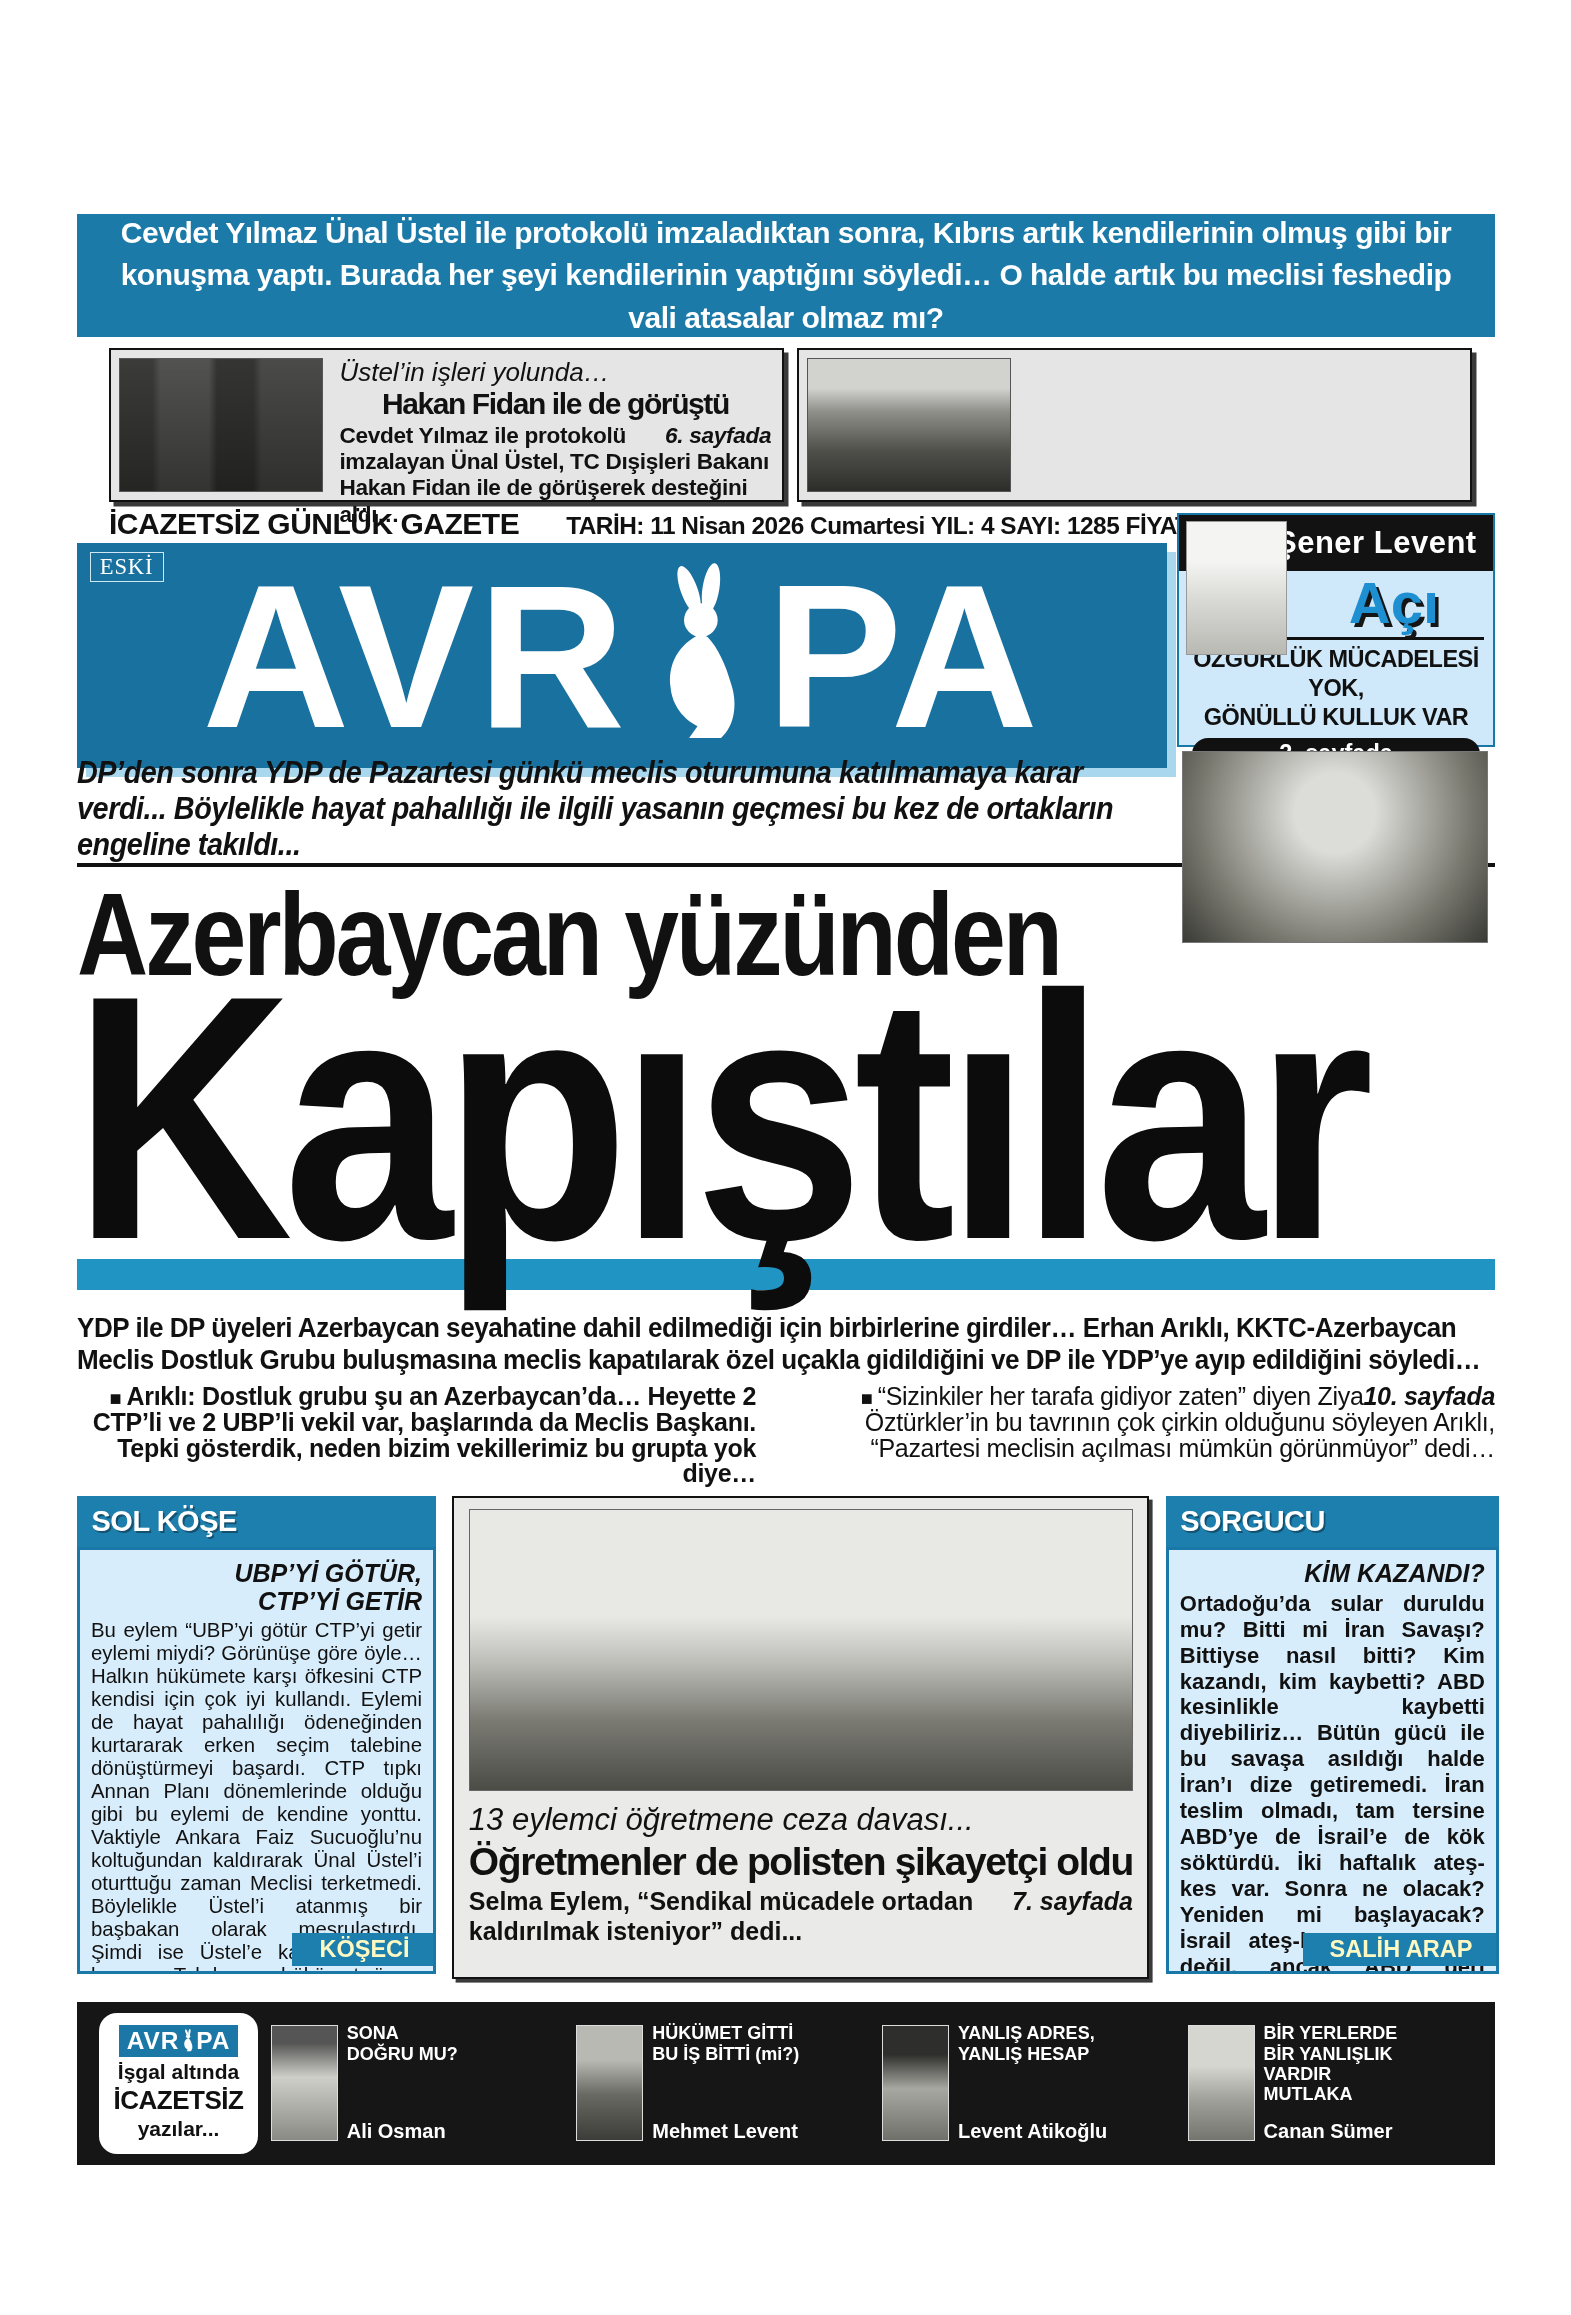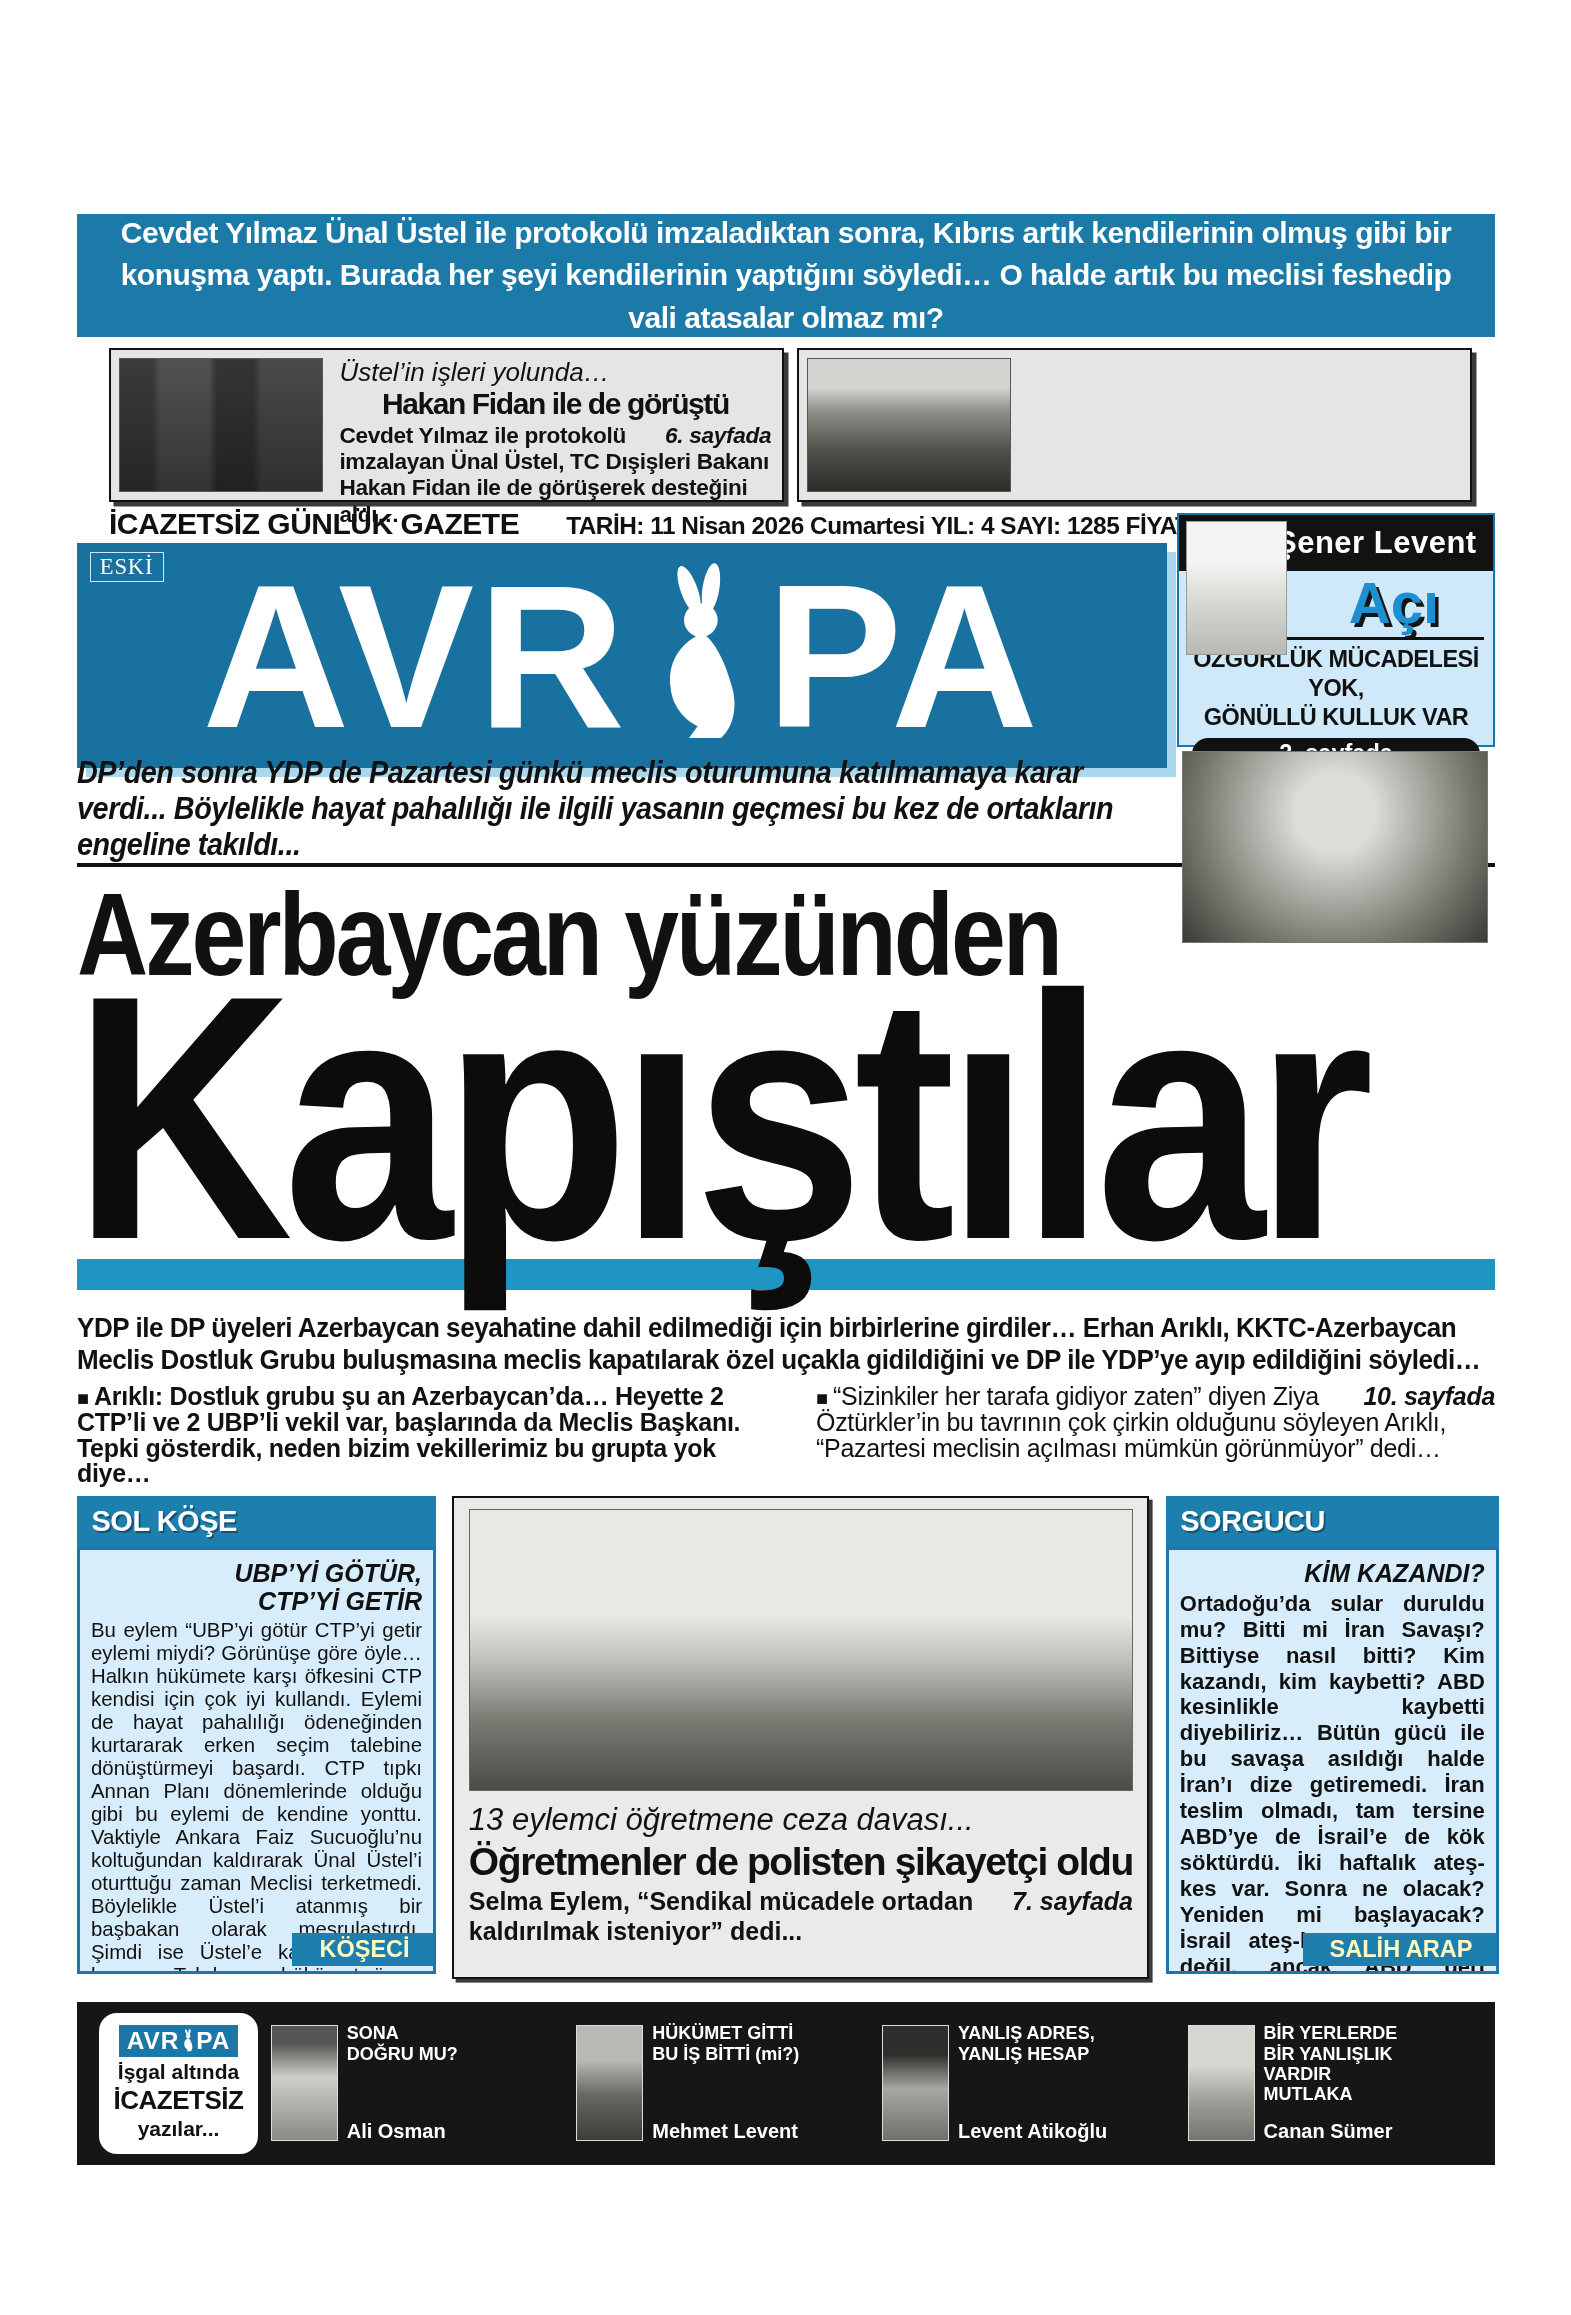--- a/index.html
+++ b/index.html
@@ -49,21 +49,21 @@
   .arikli-photo { position:absolute; top:-4.5px; right:7.2px; width:306px; height:192px; background:radial-gradient(circle at 50% 32%, #dcdcd8 0 20%, #bfbfba 34%, #78786f 68%, #3a3a36 100%); border:0.9px solid #777; z-index:3; }
   .leadin { margin-top:12.7px; width:1095px; font-style:italic; font-weight:bold; font-size:32px; line-height:1.12; letter-spacing:-0.5px; padding-bottom:0; }
   .leadin-rule { width:1418px; border-top:4.5px solid #111; }
   .condense { display:inline-block; transform:scaleX(0.85); transform-origin:0 50%; white-space:nowrap; }
   .main-kicker { margin-top:9px; font-weight:bold; font-size:116px; line-height:1.02; letter-spacing:-3.6px; }
   .giant-wrap { position:relative; height:311px; margin-top:-14.5px; }
   .giant-bar { position:absolute; left:0; right:0; bottom:0; height:31px; background:#2095c4; z-index:1; }
   .giant { position:absolute; top:-14.5px; left:-3.6px; font-size:348px; line-height:0.88; font-weight:bold; letter-spacing:-11px; transform:scaleX(0.875); transform-origin:0 0; z-index:2; color:#0c0c0c; }
 
   .subhead { margin-top:22px; font-weight:bold; font-size:28px; line-height:1.12; letter-spacing:-0.5px; }
-  .bullets { display:flex; gap:60px; margin-top:9px; }
+  .bullets { display:flex; gap:60px; margin-top:9px;text-align:right; }
   .bullet { flex:1; font-size:25px; line-height:1.03; letter-spacing:-0.3px; }
   .bullet::before { content:"■ "; font-size:20px; }
   .bullet.bold { font-weight:bold; }
 
   
   .cols { display:flex; gap:16.3px; margin-top:9px; height:483px; align-items:flex-start; }
   .side-col { width:359px; flex:none; }
   .side-col.right { width:333px; }
   .col-header { height:51px; background:#1d7fad; color:#fff; font-weight:bold; font-size:29px; display:flex; align-items:center; padding-left:14.5px; letter-spacing:-0.5px; text-shadow:1.8px 1.8px 0 rgba(0,0,0,.35); }
   .col-box { position:relative; border:3.6px solid #1a78a8; background:#d8edfb; padding:7.2px 11px; overflow:hidden; }

